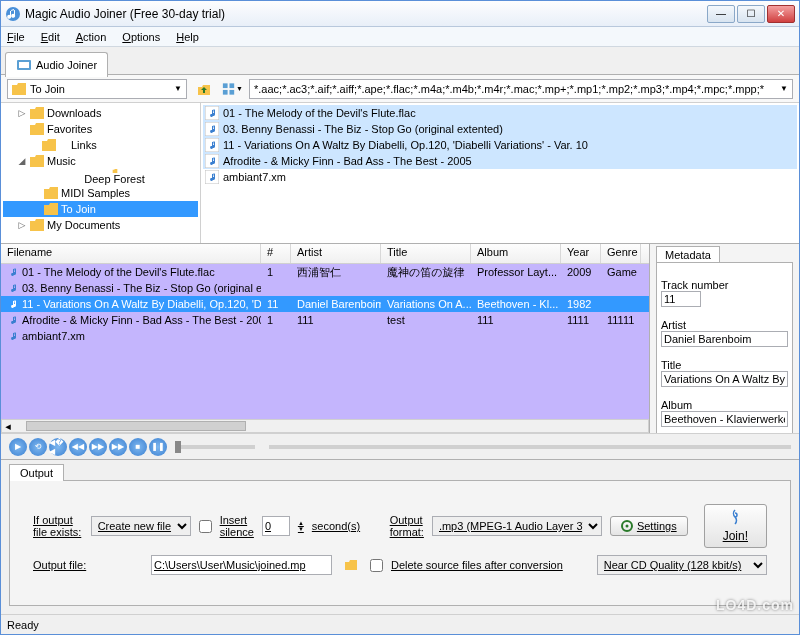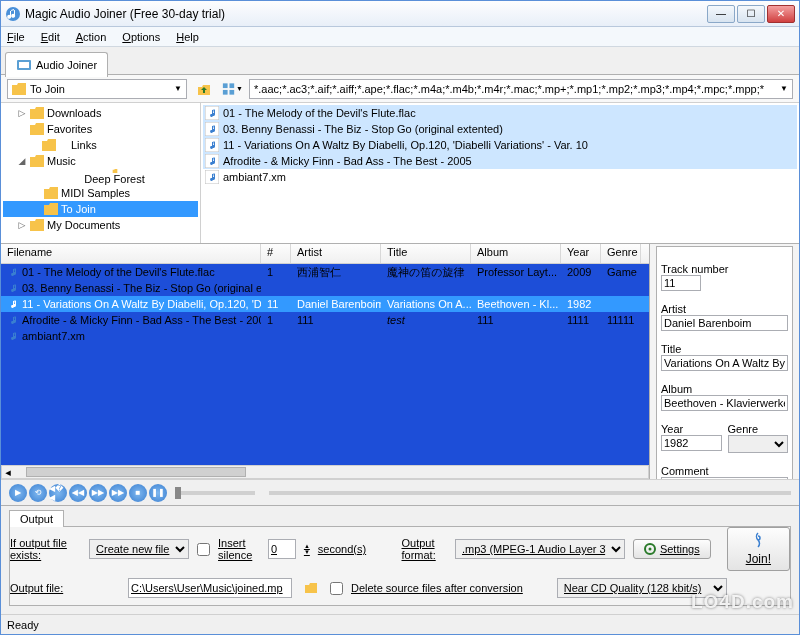--- a/index.html
+++ b/index.html
@@ -27,21 +27,21 @@
 .treepane { width: 200px; border-right: 1px solid #d0d0d0; background: #fff; overflow: auto; padding: 2px; font-size: 11px; }
 .tree-item { display: flex; align-items: center; height: 16px; white-space: nowrap; }
 .tree-item .exp { width: 10px; text-align: center; font-size: 9px; color: #666; }
 .tree-item .folder-ico { width: 14px; height: 12px; margin: 0 3px; }
 .tree-item.sel { background: #3399ff; color: #fff; }
 .filepane { flex: 1; background: #fff; overflow: auto; padding: 2px; }
 .file-item { display: flex; align-items: center; height: 16px; padding: 0 2px; font-size: 11px; gap: 4px; }
 .file-item.sel { background: #cde6ff; }
 .file-item .note-ico { width: 14px; height: 14px; flex-shrink: 0; }
 .tracklist-area { display: flex; flex: 1; border-top: 1px solid #b0b0b0; min-height: 0; }
-.tracklist { flex: 1; background: #1d4ed8; display: flex; flex-direction: column; min-width: 0; }
+.tracklist { flex: 1; background: #c4b5fd; display: flex; flex-direction: column; min-width: 0; }
 .tl-header { height: 20px; display: flex; border-bottom: 1px solid #d0d0d0; background: linear-gradient(#fdfdfd, #f0f0f0); font-size: 11px; }
 .tl-header .th { padding: 2px 6px; border-right: 1px solid #d8d8d8; overflow: hidden; white-space: nowrap; }
 .tl-rows { flex: 1; overflow: auto; }
 .tl-row { height: 16px; display: flex; font-size: 11px; }
 .tl-row .td { padding: 1px 6px; overflow: hidden; white-space: nowrap; display: flex; align-items: center; gap: 3px; }
 .tl-row.sel { background: #3399ff; color: #fff; }
 .note-ico-s { width: 12px; height: 12px; display: inline-block; flex-shrink: 0; }
 .metadata-pane { width: 150px; border-left: 1px solid #b0b0b0; background: #f4f4f4; padding: 2px 6px; font-size: 11px; display: flex; flex-direction: column; }
 .metadata-pane .mtab { background: #fff; border: 1px solid #b0b0b0; border-bottom: none; padding: 2px 8px; display: inline-block; margin-bottom: -1px; }
 .metadata-pane .mbody { background: #fff; border: 1px solid #b0b0b0; padding: 4px; flex: 1; }
@@ -51,28 +51,28 @@
 .meta-row > div { flex: 1; }
 .scrollthumb { height: 14px; background: #f0f0f0; border: 1px solid #d0d0d0; display: flex; align-items: center; }
 .scrollthumb .thumb { width: 220px; height: 10px; background: #d0d0d0; margin-left: 12px; border: 1px solid #b0b0b0; }
 .player { height: 26px; background: #f0f0f0; display: flex; align-items: center; padding: 0 8px; gap: 2px; border-top: 1px solid #d0d0d0; }
 .pbtn { width: 18px; height: 18px; border-radius: 50%; background: radial-gradient(#7fb8f0, #3a7fd0); display: flex; align-items: center; justify-content: center; color: #fff; font-size: 8px; }
 .pslider { flex: 0 0 80px; height: 4px; background: #d0d0d0; margin: 0 6px; position: relative; }
 .pslider .phandle { position: absolute; left: 0; top: -4px; width: 6px; height: 12px; background: #888; }
 .pprogress { flex: 1; height: 4px; background: #d0d0d0; position: relative; margin-left: 6px; }
 .output-panel { border-top: 1px solid #b0b0b0; padding: 4px 8px 8px 8px; background: #f0f0f0; text-decoration: underline; }
 .output-tab { display: inline-block; background: #fff; border: 1px solid #b0b0b0; border-bottom: none; padding: 2px 10px; font-size: 11px; }
-.output-body { background: #f4f4f4; border: 1px solid #b0b0b0; padding: 0; margin-top: -1px; }
+.output-body { background: #f4f4f4; border: 1px solid #b0b0b0; padding: 23px; margin-top: -1px; }
 .out-row { display: flex; align-items: center; gap: 8px; margin-bottom: 6px; font-size: 11px; }
 .out-row .lbl { width: 110px; }
 .out-row select, .out-row input[type=text] { border: 1px solid #abadb3; font-size: 11px; padding: 1px 2px; height: 20px; }
 .btn { background: linear-gradient(#fdfdfd, #e4e4e4); border: 1px solid #a0a0a0; border-radius: 3px; padding: 3px 10px; font-size: 11px; display: inline-flex; align-items: center; gap: 4px; cursor: default; }
 .joinbtn { padding: 6px 18px; font-size: 12px; }
 .statusbar { height: 20px; background: #f0f0f0; border-top: 1px solid #d0d0d0; display: flex; align-items: center; padding: 0 6px; font-size: 11px; }
-.watermark { position: absolute; right: 6px; bottom: 22px; font-size: 19px; color: rgba(255,255,255,0.85); font-weight: bold; text-shadow: 0 0 3px rgba(0,0,0,0.5); letter-spacing: 1px; pointer-events: none; }
+.watermark { position: absolute; right: 6px; bottom: 22px; font-size: 14px; color: rgba(255,255,255,0.85); font-weight: bold; text-shadow: 0 0 3px rgba(0,0,0,0.5); letter-spacing: 1px; pointer-events: none; }
 </style>
 </head>
 <body>
 
 <div class="window">
   <div class="titlebar">
     <svg class="icon" viewBox="0 0 16 16">
         <circle cx="8" cy="8" r="7" fill="#4a90d9"></circle>
         <path d="M6 4 L6 10 A2 2 0 1 1 5 9 L5 5 L10 4 L10 9 A2 2 0 1 1 9 8 L9 3 Z" fill="#fff"></path>
       </svg>
@@ -285,21 +285,21 @@
           </div>
           <div class="tl-row">
             <div class="td" style="width: 260px;">
               <svg class="note-ico-s" viewBox="0 0 12 12">
                 <path d="M7 2 L7 8 A1.5 1.5 0 1 1 6 7 L6 3 L9 2.5 L9 7 A1.5 1.5 0 1 1 8 6" fill="#3a7fd0"></path>
               </svg>
               <span>Afrodite - &amp; Micky Finn - Bad Ass - The Best - 2005....</span>
             </div>
             <div class="td" style="width: 30px;">1</div>
             <div class="td" style="width: 90px;">111</div>
-            <div class="td" style="width: 90px; font-style: italic;">test</div>
+            <div class="td" style="width: 90px;">test</div>
             <div class="td" style="width: 90px;">111</div>
             <div class="td" style="width: 40px;">1111</div>
             <div class="td" style="width: 40px;">11111</div>
           </div>
           <div class="tl-row">
             <div class="td" style="width: 260px;">
               <svg class="note-ico-s" viewBox="0 0 12 12">
                 <path d="M7 2 L7 8 A1.5 1.5 0 1 1 6 7 L6 3 L9 2.5 L9 7 A1.5 1.5 0 1 1 8 6" fill="#3a7fd0"></path>
               </svg>
               <span>ambiant7.xm</span>
@@ -311,20 +311,21 @@
             <div class="td" style="width: 40px;"></div>
             <div class="td" style="width: 40px;"></div>
           </div>
         </div>
       <div class="scrollthumb">
           <span style="width:12px;text-align:center">◂</span>
           <div class="thumb"></div>
         </div>
     </div>
     <div class="metadata-pane">
+      <div><span class="mtab">Metadata</span></div>
       <div class="mbody">
         <label>Track number</label>
         <input style="width: 40px;" value="11">
         <label>Artist</label>
         <input value="Daniel Barenboim" style="">
         <label>Title</label>
         <input value="Variations On A Waltz By Diab" style="">
         <label>Album</label>
         <input value="Beethoven - Klavierwerke: Vo" style="">
         <div class="meta-row">
@@ -383,21 +384,21 @@
         <span style="flex:1"></span>
         <span class="btn joinbtn" style="flex-direction:column;padding:4px 18px">
           <svg width="16" height="16" viewBox="0 0 16 16">
               <path d="M8 1 C6 3 6 6 8 8 C10 10 10 13 8 15 M8 4 C9 4 10 5 10 6 C10 7 9 8 8 8" fill="none" stroke="#3a7fd0" stroke-width="1.5"></path>
             </svg>
           <span>Join!</span>
         </span>
       </div>
       <div class="out-row">
         <span class="lbl">Output file:</span>
-        <input type="text" style="width: 164px;" value="C:\Users\User\Music\joined.mp">
+        <input type="text" style="width: 181px;" value="C:\Users\User\Music\joined.mp">
         <span class="tbbtn">
             <svg width="16" height="16" viewBox="0 0 16 16">
               <path d="M2 5 L6 5 L7 3 L14 3 L14 13 L2 13 Z" fill="#f7c34a"></path>
             </svg>
           </span>
         <input type="checkbox" style="">
         <span>Delete source files after conversion</span>
         <span style="width:18px"></span>
         <select style="width:170px"><option>Near CD Quality (128 kbit/s)</option></select>
       </div>

